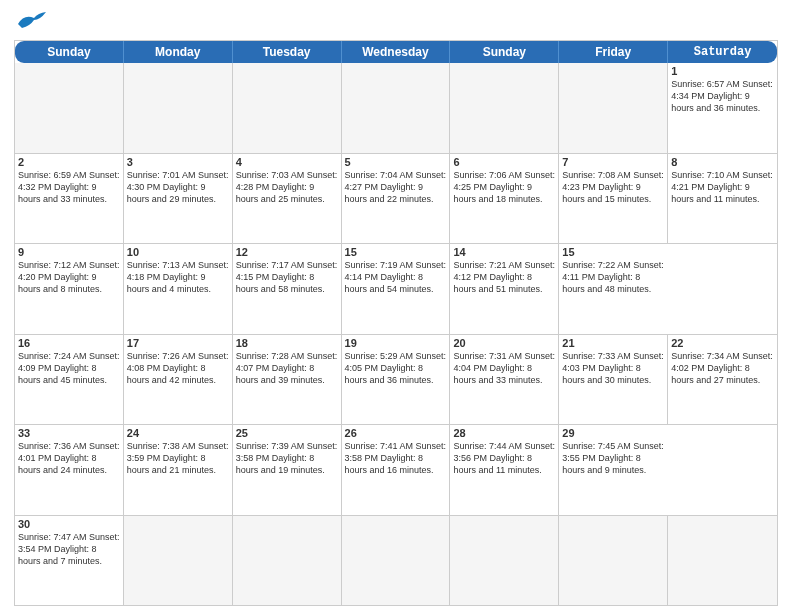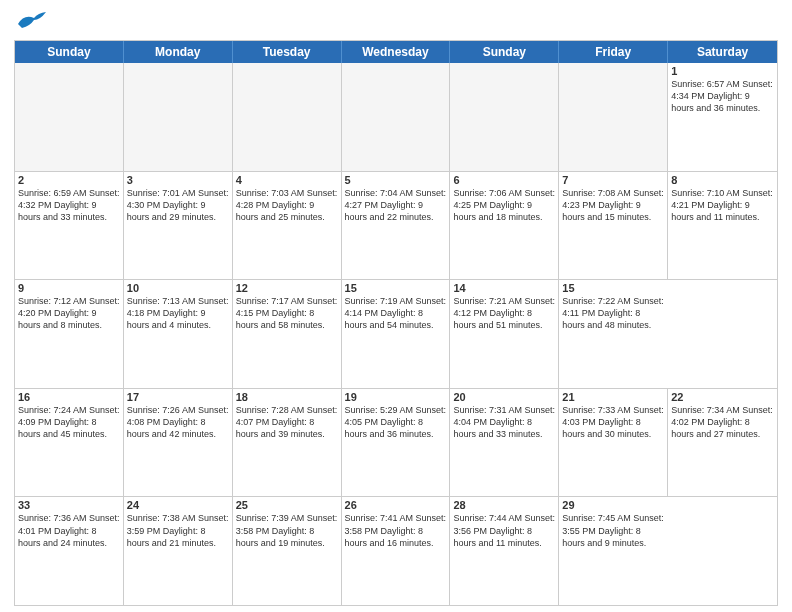--- a/index.html
+++ b/index.html
@@ -51,30 +51,31 @@
     .calendar {
       flex: 1;
       display: flex;
       flex-direction: column;
       border: 1px solid #ccc;
     }
     .cal-header {
       display: grid;
       grid-template-columns: repeat(7, 1fr);
       background: #2a6db5;
+      border-radius: 9px;
     }
     .cal-header-cell {
       color: #fff;
       font-size: 12px;
       font-weight: bold;
       text-align: center;
       padding: 4px 2px;
       border-right: 1px solid #5090d0;
     }
-    .cal-header-cell:last-child { border-right: none; }
+    .cal-header-cell:last-child { border-right: none; font-family: Liberation Mono, monospace; }
     .cal-body {
       flex: 1;
       display: flex;
       flex-direction: column;
     }
     .cal-row {
       display: grid;
       grid-template-columns: repeat(7, 1fr);
       flex: 1;
       border-top: 1px solid #ccc;
@@ -334,15 +335,30 @@
 and 11 minutes.</div>
           </div>
           <div class="cal-cell">
             <span class="day-num">29</span>
             <div class="cell-info">Sunrise: 7:45 AM
 Sunset: 3:55 PM
 Daylight: 8 hours
 and 9 minutes.</div>
           </div>
         </div>
+        <div class="cal-row">
+          <div class="cal-cell">
+            <span class="day-num">30</span>
+            <div class="cell-info">Sunrise: 7:47 AM
+Sunset: 3:54 PM
+Daylight: 8 hours
+and 7 minutes.</div>
+          </div>
+          <div class="cal-cell empty"></div>
+          <div class="cal-cell empty"></div>
+          <div class="cal-cell empty"></div>
+          <div class="cal-cell empty"></div>
+          <div class="cal-cell empty"></div>
+          <div class="cal-cell empty"></div>
+        </div>
       </div>
   </div>
 </div>
 
 </body></html>

